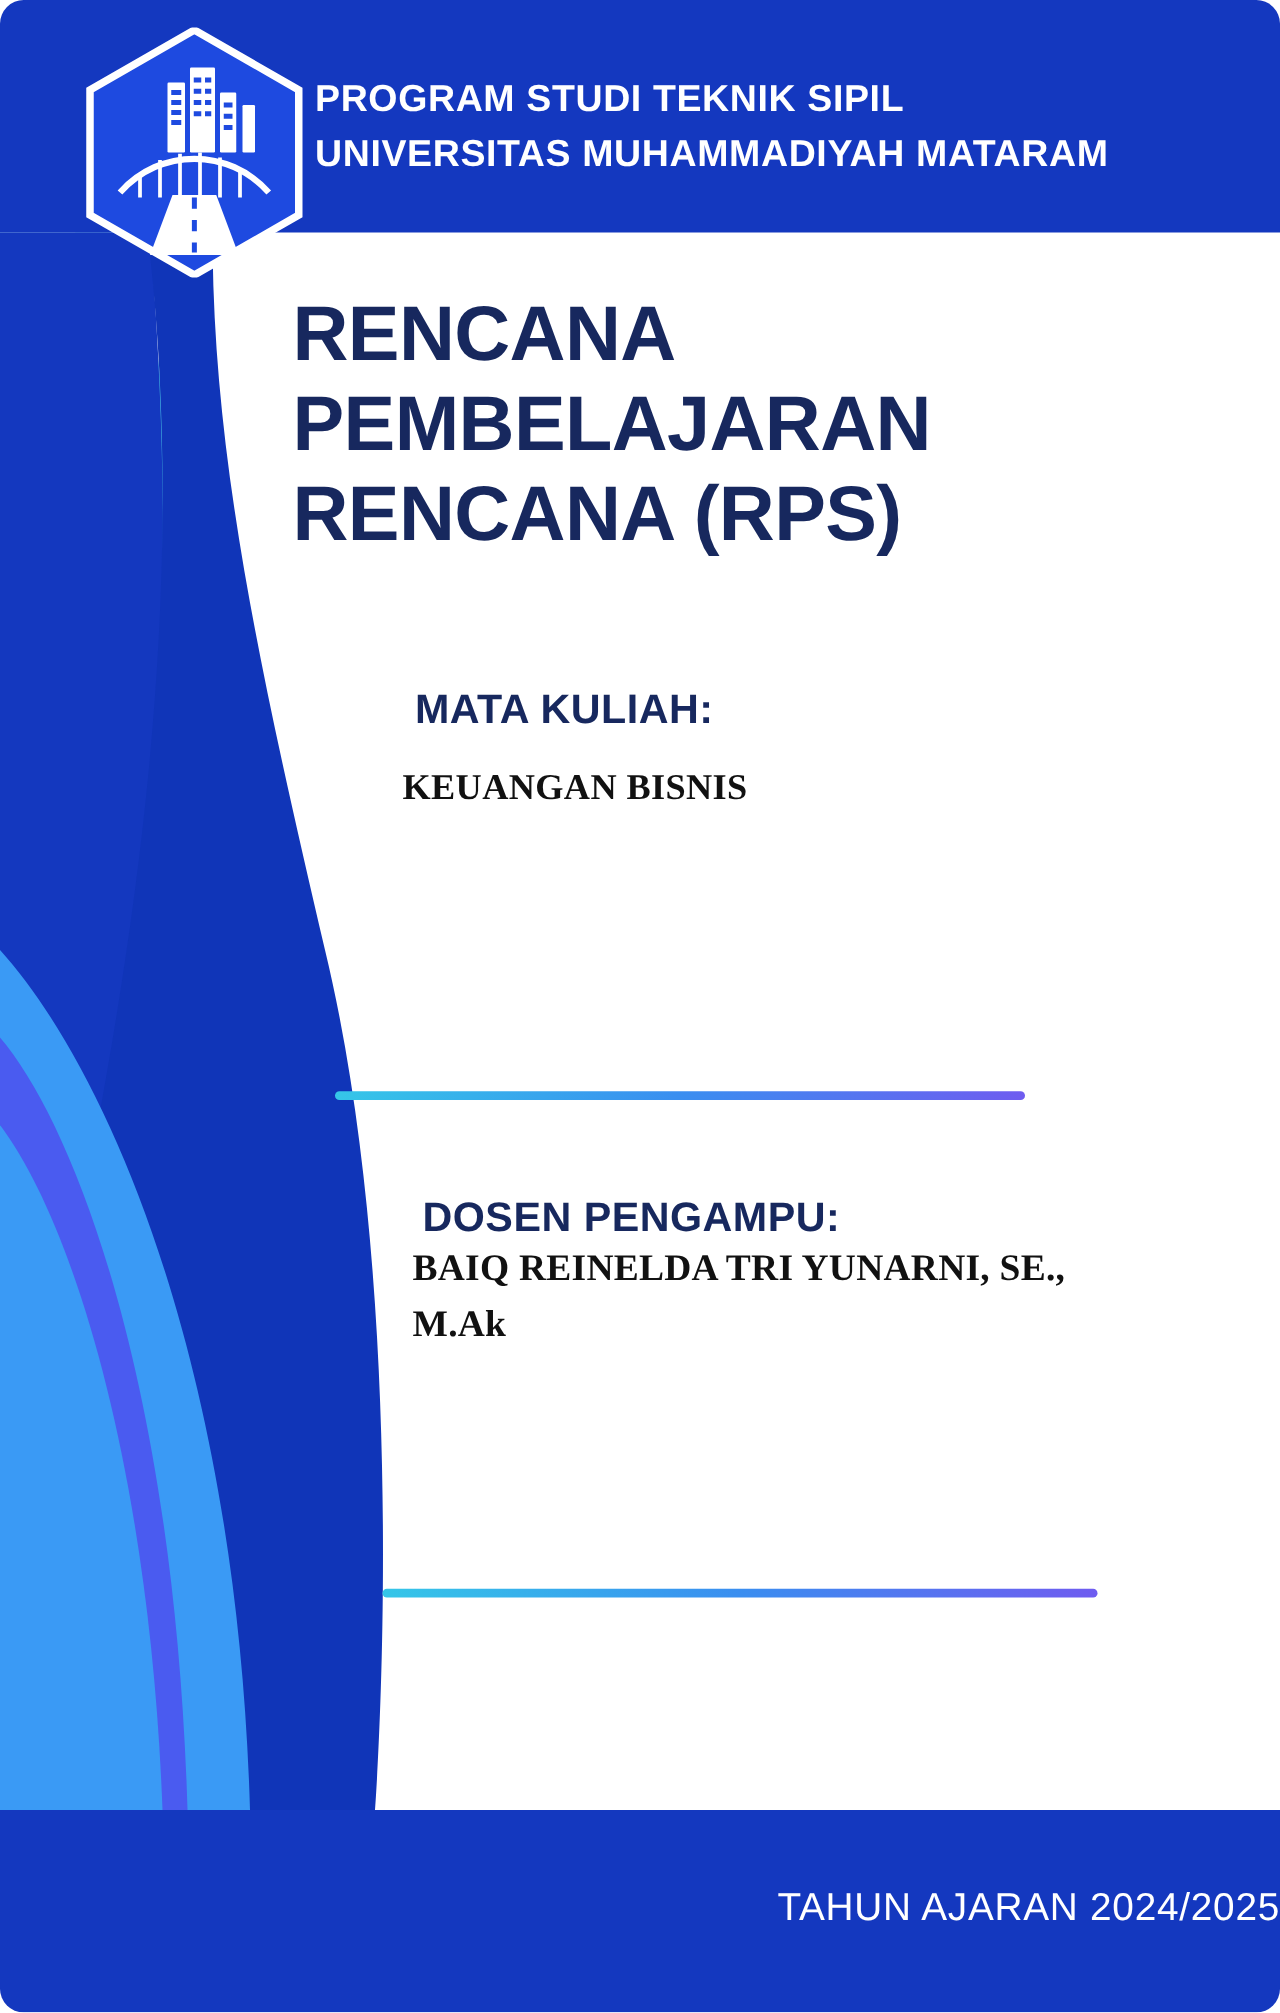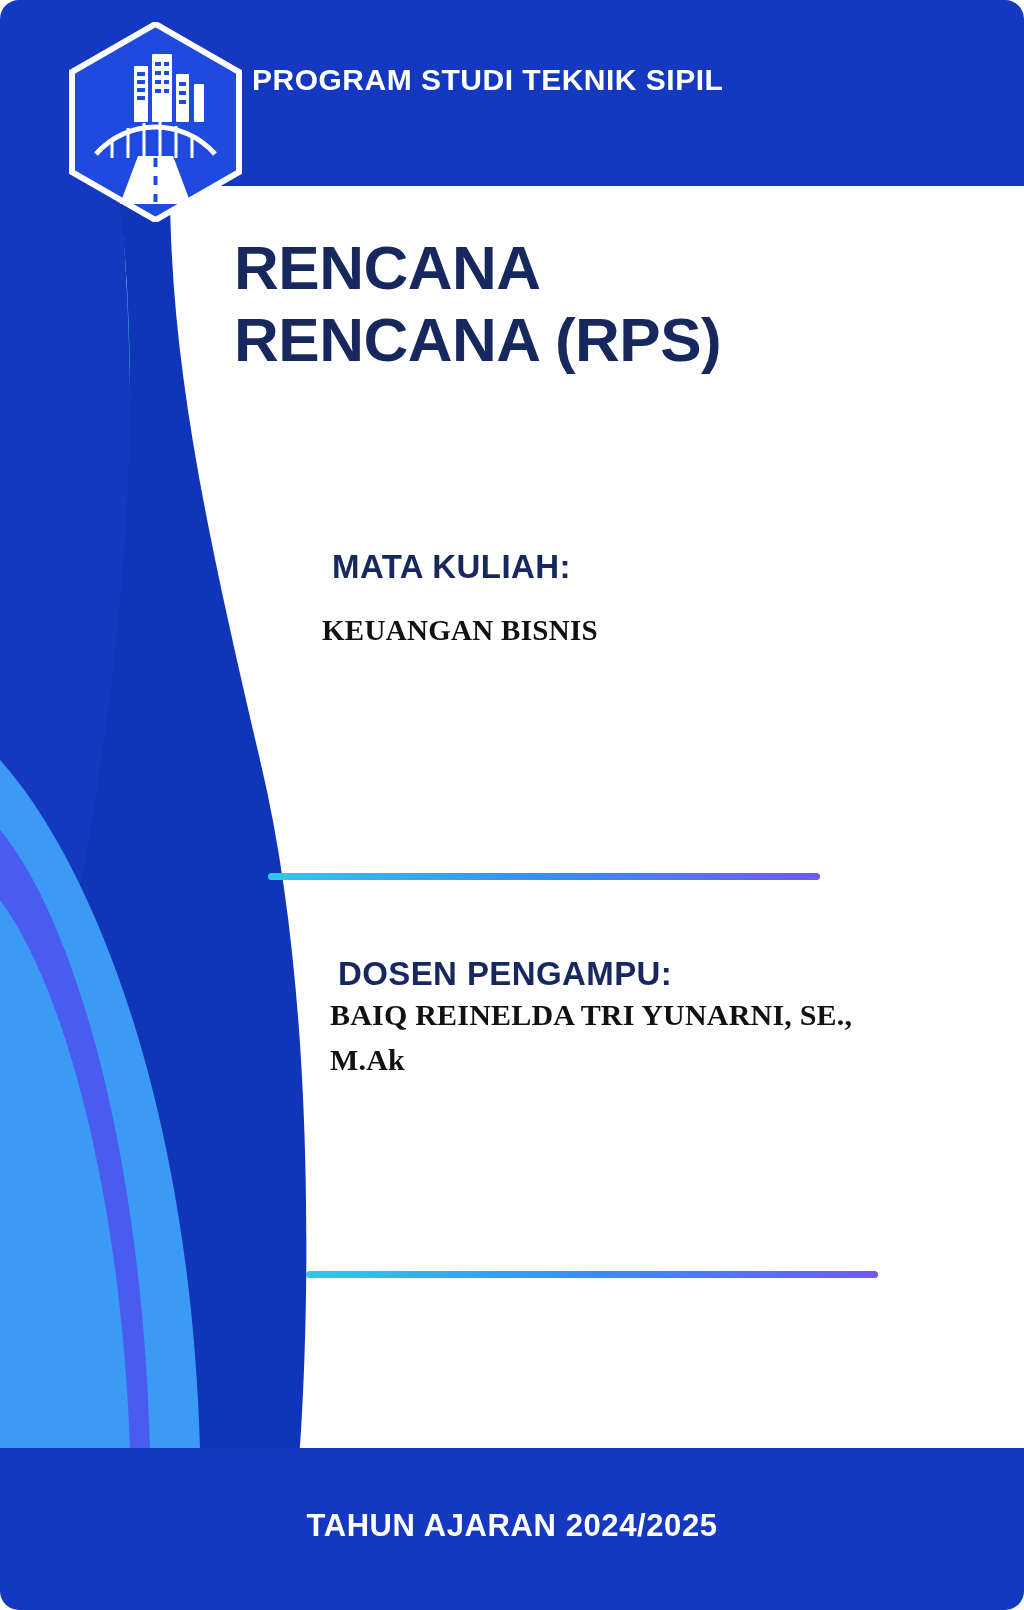--- a/index.html
+++ b/index.html
@@ -144,23 +144,23 @@
     bottom: 0;
     width: 1024px;
     height: 162px;
     background: #1438bf;
   }
   .footer-text {
     position: absolute;
     left: 0;
     bottom: 66px;
     width: 1024px;
-    text-align: center;
+    text-align: right;
     color: #ffffff;
-    font-weight: bold;
+    font-weight: normal;
     font-size: 31px;
     letter-spacing: 0.6px;
   }
 </style>
 </head>
 <body>
 
 <div class="page">
 
   <div class="bg-layer">
@@ -181,20 +181,21 @@
       <path d="M0,900 C60,980 120,1180 130,1448 L0,1448 Z" fill="#3a9af5"></path>
 
       <path d="M0,1448 L300,1448 L300,1448 L0,1448 Z" fill="#1035b8"></path>
     </svg>
   </div>
 
   <div class="header-band"></div>
 
   <div class="header-text">
     <div>PROGRAM STUDI TEKNIK SIPIL</div>
+    <div>UNIVERSITAS MUHAMMADIYAH MATARAM</div>
   </div>
 
   <div class="logo-wrap">
     <svg width="175" height="200" viewBox="0 0 175 200" xmlns="http://www.w3.org/2000/svg">
       <polygon points="87.5,2 171,50 171,150 87.5,198 4,150 4,50" fill="#1e4ae0" stroke="#ffffff" stroke-width="6"></polygon>
 
       <g fill="#ffffff">
         <rect x="66" y="44" width="14" height="56" rx="1"></rect>
         <rect x="84" y="32" width="20" height="68" rx="1"></rect>
         <rect x="108" y="52" width="13" height="48" rx="1"></rect>
@@ -230,20 +231,21 @@
 
       <path d="M52,182 L70,134 L105,134 L123,182 Z" fill="#ffffff"></path>
       <g stroke="#1e4ae0" stroke-width="4" stroke-dasharray="9 9">
         <line x1="87.5" y1="136" x2="87.5" y2="180"></line>
       </g>
     </svg>
   </div>
 
   <div class="doc-title">
     <div>RENCANA</div>
+    <div>PEMBELAJARAN</div>
     <div>RENCANA (RPS)</div>
   </div>
 
   <div class="mk-label">MATA KULIAH:</div>
   <div class="mk-value">KEUANGAN BISNIS</div>
 
   <div class="rule rule-top"></div>
 
   <div class="dp-label">DOSEN PENGAMPU:</div>
   <div class="dp-value">BAIQ REINELDA TRI YUNARNI, SE., M.Ak</div>

